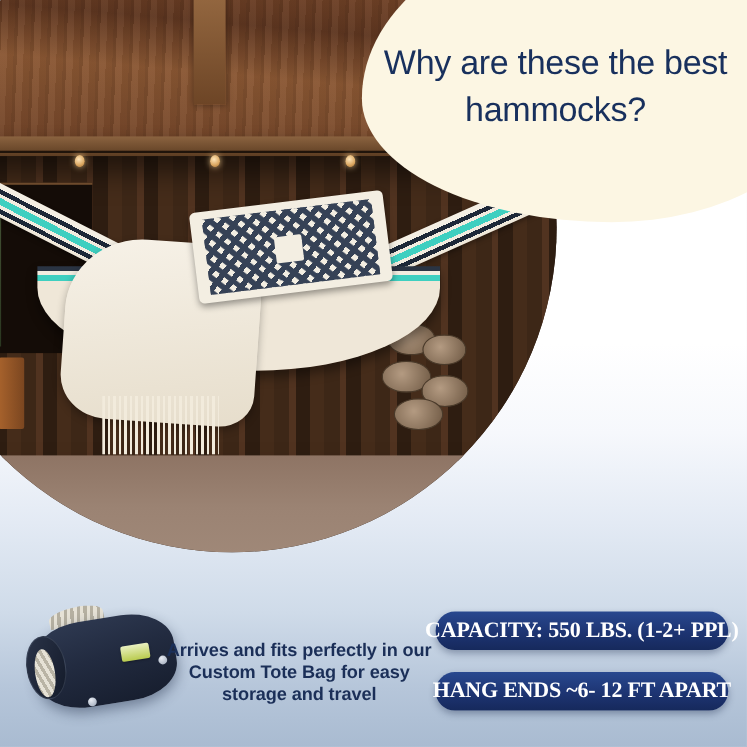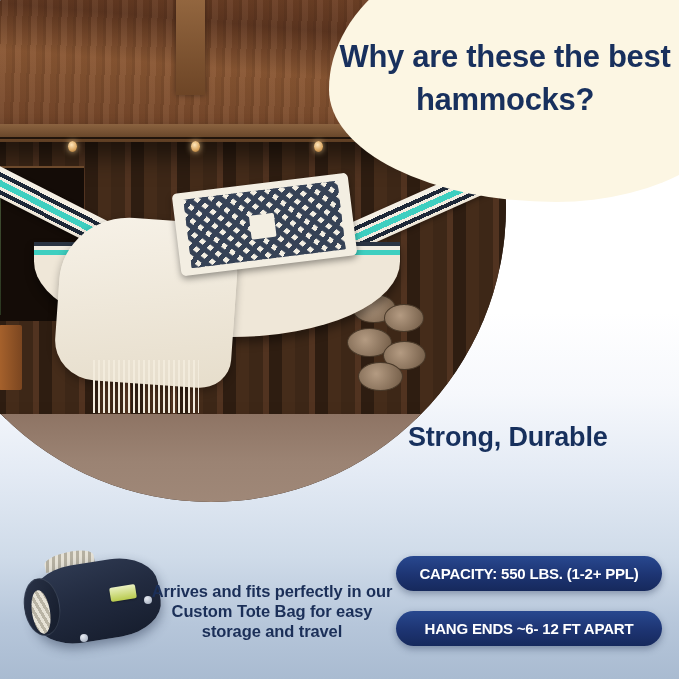--- a/index.html
+++ b/index.html
@@ -168,21 +168,21 @@
     left:329px;top:-66px;
     width:420px;height:268px;
     background:#fcf6e3;
     border-radius:52% 48% 46% 54%/58% 56% 44% 42%;
   }
   .blob-title{
     position:absolute;
     left:337px;top:36px;width:336px;
     color:#18305d;
     font-size:31px;line-height:1.38;
-    font-weight:bold;
+    font-weight:normal;
     letter-spacing:-.3px;
     text-align:center;
   }
 
   
   .feature{
     position:absolute;
     color:#17305d;
     font-weight:bold;
     font-size:27px;
@@ -247,25 +247,26 @@
     letter-spacing:-.1px;
   }
 
   
   .badge{
     position:absolute;
     display:flex;align-items:center;justify-content:center;
     background:linear-gradient(180deg,#28488f 0%,#1d3472 55%,#16295c 100%);
     color:#ffffff;
     font-weight:bold;
-    font-size:15px;
+    font-size:20px;
     letter-spacing:-.2px;
     border-radius:22px;
     box-shadow:0 3px 7px rgba(20,35,70,.35);
     white-space:nowrap;
+    font-family:Liberation Serif, serif;
   }
   .b1{left:396px;top:556px;width:266px;height:35px;}
   .b2{left:396px;top:611px;width:266px;height:35px;}
 </style>
 </head>
 <body>
 
 <div class="poster">
 
   <div class="photo-circle">
@@ -301,21 +302,20 @@
     <div class="ph-ham-right"></div>
     <div class="ph-ham-bed"></div>
     <div class="ph-blanket"></div>
     <div class="ph-fringe"></div>
     <div class="ph-pillow"></div>
   </div>
 
   <div class="blob"></div>
   <div class="blob-title">Why are these the best hammocks?</div>
 
-  <div class="feature f3">Strong, Durable</div>
 
   <div class="tote">
     <div class="tote-rope2"></div>
     <div class="tote-body"></div>
     <div class="tote-end"></div>
     <div class="tote-rope"></div>
     <div class="tote-label"></div>
     <div class="tote-stud s1"></div>
     <div class="tote-stud s2"></div>
   </div>

